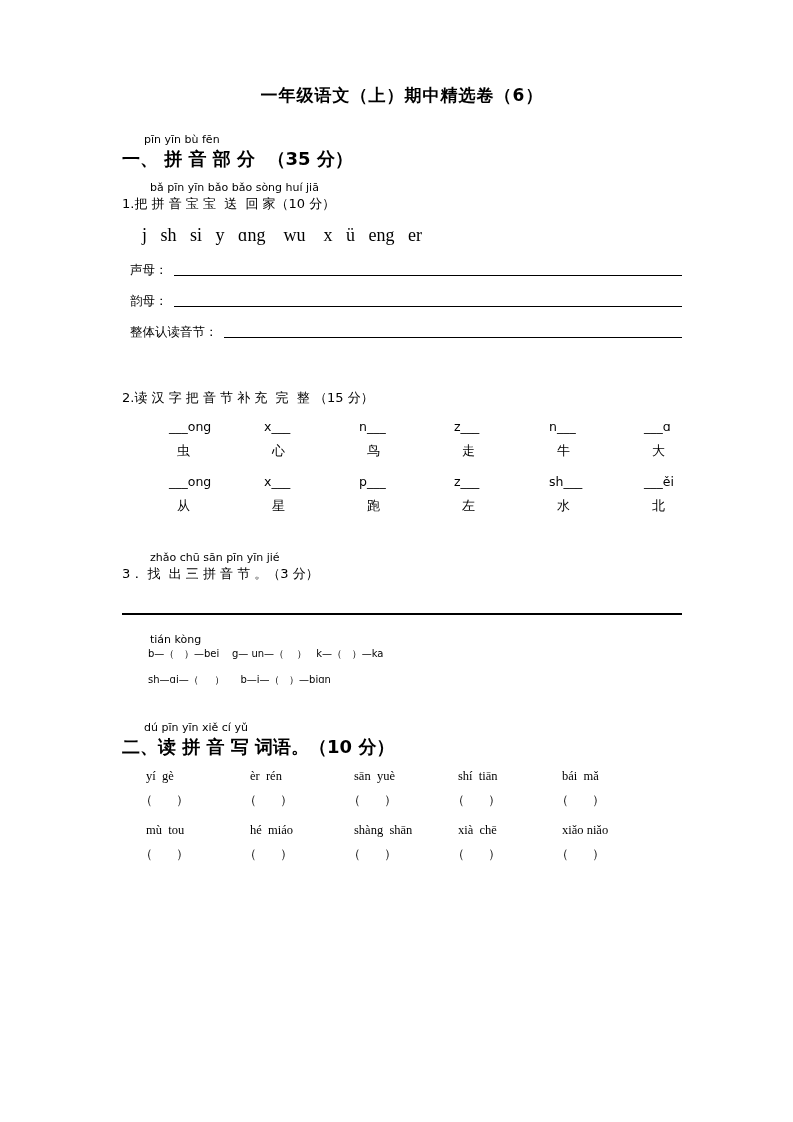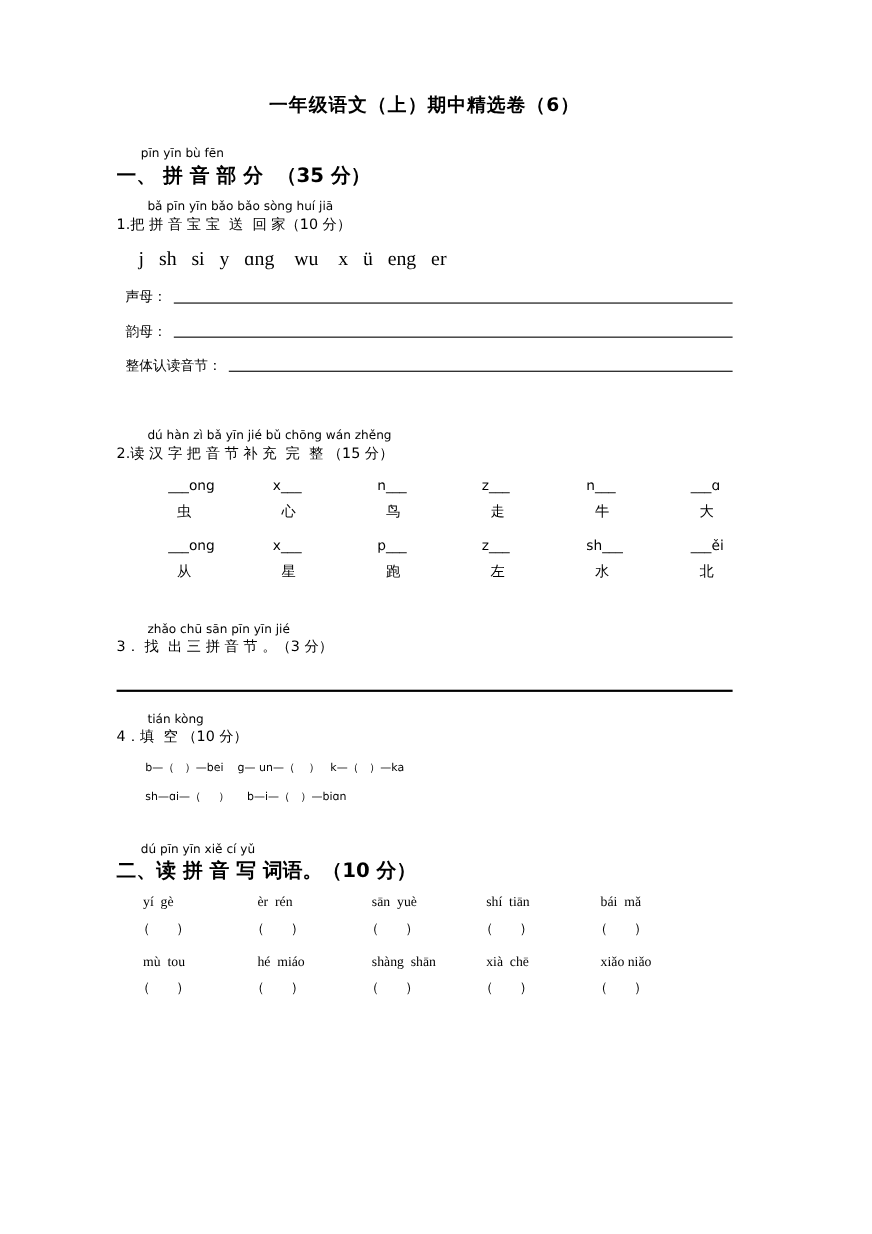--- a/index.html
+++ b/index.html
@@ -17,21 +17,21 @@
   }
   .page {
     position: relative;
     width: 793px;
     height: 1122px;
     padding: 0;
     box-sizing: border-box;
   }
   .inner {
     position: absolute;
-    left: 106px;
+    left: 122px;
     top: 84px;
     width: 560px;
   }
   h1.doc-title {
     font-family: "DejaVu Sans", sans-serif;
     font-size: 17px;
     font-weight: bold;
     text-align: center;
     margin: 0 0 26px 0;
     letter-spacing: 1px;
@@ -167,21 +167,20 @@
       <span class="lbl">韵母：</span>
       <span class="rule"></span>
     </div>
     <div class="blank-row">
       <span class="lbl">整体认读音节：</span>
       <span class="rule"></span>
     </div>
 
     <div class="spacer-lg"></div>
 
-    <div class="pinyin-line indent2">dú hàn zì bǎ yīn jié bǔ chōng wán zhěng</div>
     <div class="q-head">2.读 汉 字 把 音 节 补 充  完  整 （15 分）</div>
 
     <div class="grid-row">
       <span>___ong</span>
       <span>x___</span>
       <span>n___</span>
       <span>z___</span>
       <span>n___</span>
       <span>___ɑ</span>
     </div>
@@ -212,21 +211,20 @@
     </div>
 
     <div class="spacer-md"></div>
 
     <div class="pinyin-line indent2">zhǎo chū sān pīn yīn jié</div>
     <div class="q-head">3． 找  出 三 拼 音 节 。（3 分）</div>
 
     <hr class="thick">
 
     <div class="pinyin-line indent2">tián kòng</div>
-    <div class="q-head">4．填  空 （10 分）</div>
     <div class="fill-row">b—（   ）—bei    g— un—（    ）   k—（   ）—ka</div>
     <div class="fill-row">sh—ɑi—（     ）     b—i—（   ）—biɑn</div>
 
     <div class="spacer-md"></div>
 
     <div class="pinyin-line indent1">dú pīn yīn xiě cí yǔ</div>
     <div class="section-head">二、读 拼 音 写 词语。（10 分）</div>
 
     <div class="word-py">
       <span>yí  gè</span>

